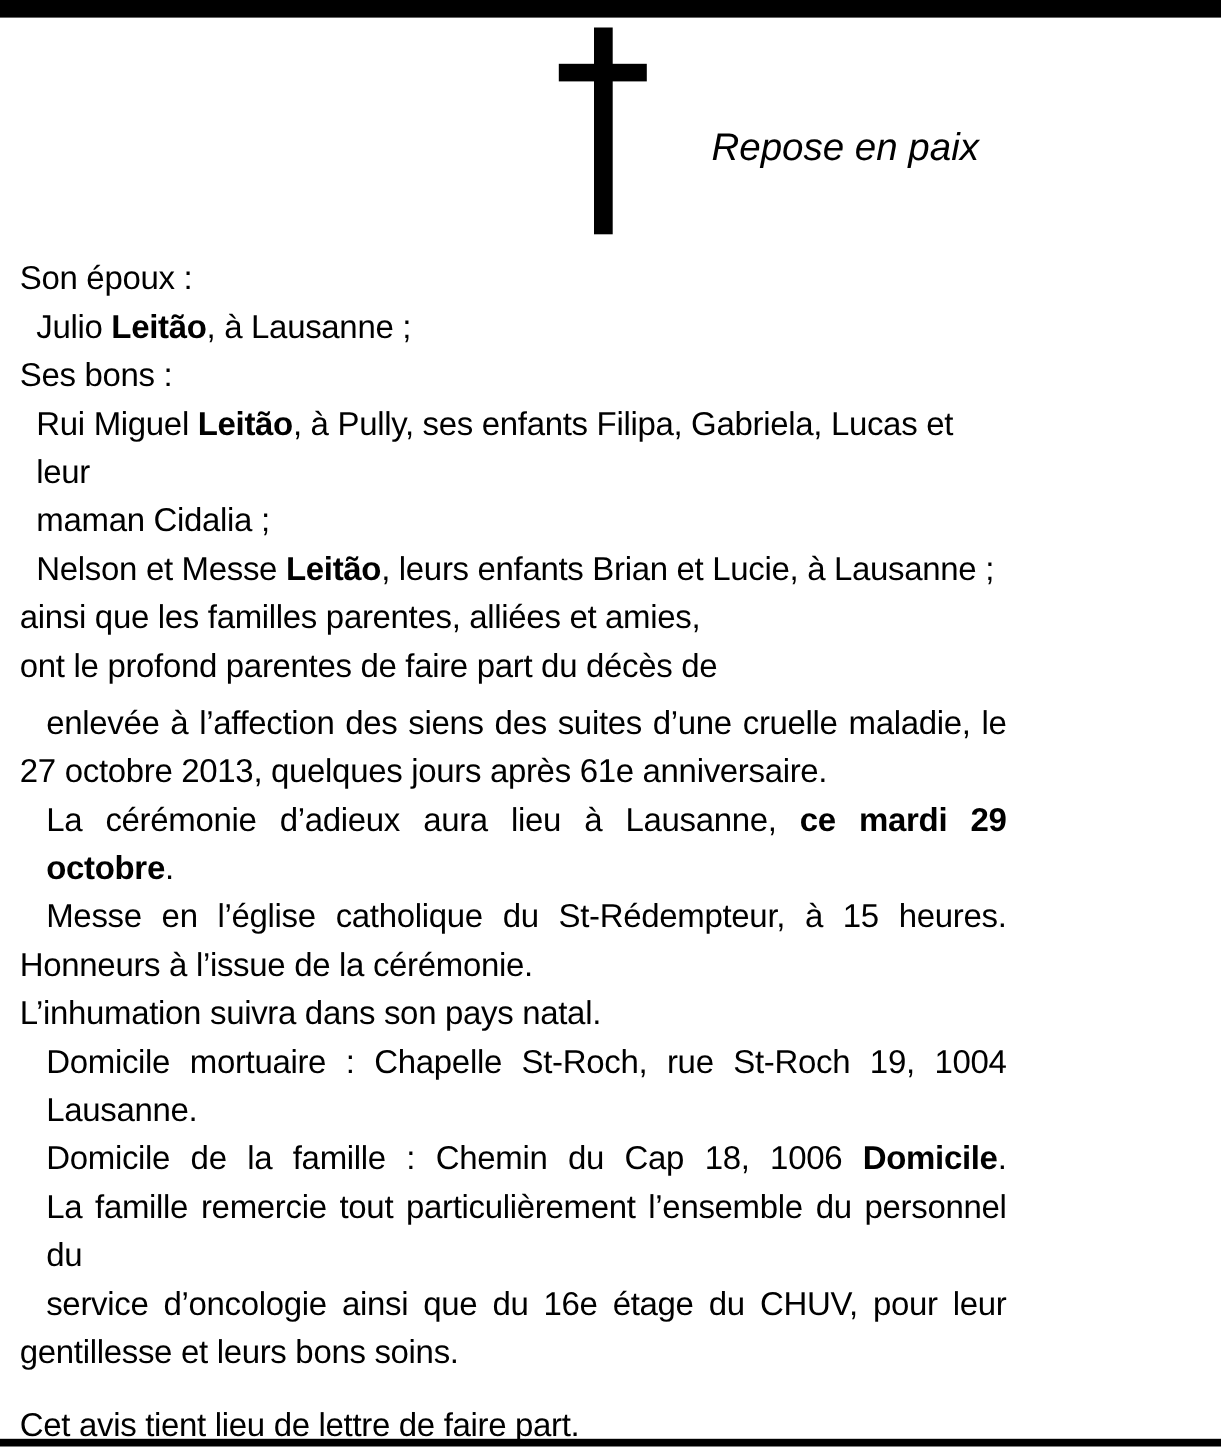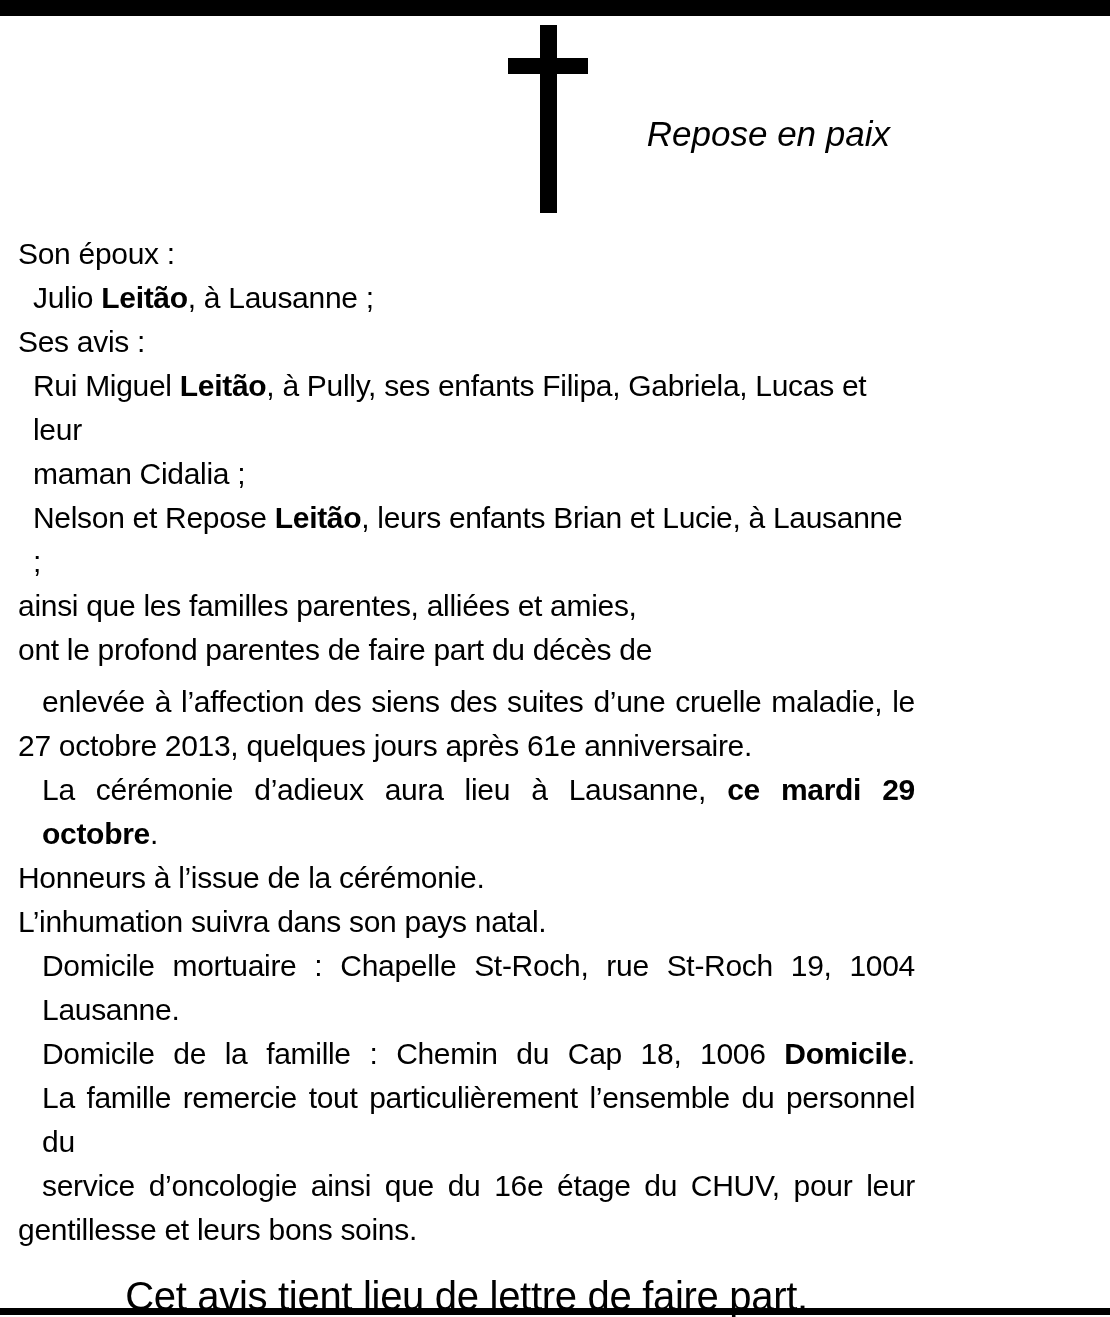--- a/index.html
+++ b/index.html
@@ -78,23 +78,23 @@
     transform: scaleX(0.85);
     transform-origin: 50% 50%;
     white-space: nowrap;
     letter-spacing: -0.5px;
   }
 
   .body-block { margin-top: 8px; }
 
   .closing-line {
     margin-top: 22px;
-    font-size: 40px;
+    font-size: 30px;
     line-height: 44px;
-    text-align: center;
+    text-align: left;
     letter-spacing: -0.3px;
   }
 </style>
 </head>
 <body>
 
 <div class="page">
 
   <div class="rule top"></div>
 
@@ -103,33 +103,34 @@
     <div class="h"></div>
   </div>
 
   <div class="epitaph">Repose en paix</div>
 
   <div class="content">
 
     <div class="intro-block">
         <div class="line left"><span>Son époux :</span></div>
         <div class="line left indent"><span>Julio </span><span class="b">Leitão</span><span>, à Lausanne ;</span></div>
-        <div class="line left"><span>Ses avis :</span></div>
+        <div class="line left"><span>Ses bons :</span></div>
         <div class="line left indent"><span>Rui Miguel </span><span class="b">Leitão</span><span>, à Pully, ses enfants Filipa, Gabriela, Lucas et leur</span></div>
         <div class="line left indent"><span>maman Cidalia ;</span></div>
-        <div class="line left indent"><span>Nelson et Repose </span><span class="b">Leitão</span><span>, leurs enfants Brian et Lucie, à Lausanne ;</span></div>
+        <div class="line left indent"><span>Nelson et Messe </span><span class="b">Leitão</span><span>, leurs enfants Brian et Lucie, à Lausanne ;</span></div>
         <div class="line left"><span>ainsi que les familles parentes, alliées et amies,</span></div>
         <div class="line left"><span>ont le profond parentes de faire part du décès de</span></div>
       </div>
 
 
     <div class="body-block">
         <div class="line justify"><span>enlevée à l’affection des siens des suites d’une cruelle maladie, le</span></div>
         <div class="line left"><span>27 octobre 2013, quelques jours après 61e anniversaire.</span></div>
         <div class="line justify"><span>La cérémonie d’adieux aura lieu à Lausanne, </span><span class="b">ce mardi 29 octobre</span><span>.</span></div>
+        <div class="line justify"><span>Messe en l’église catholique du St-Rédempteur, à 15 heures.</span></div>
         <div class="line left"><span>Honneurs à l’issue de la cérémonie.</span></div>
         <div class="line left"><span>L’inhumation suivra dans son pays natal.</span></div>
         <div class="line justify"><span>Domicile mortuaire : Chapelle St-Roch, rue St-Roch 19, 1004 Lausanne.</span></div>
         <div class="line justify"><span>Domicile de la famille : Chemin du Cap 18, 1006 </span><span class="b">Domicile</span><span>.</span></div>
         <div class="line justify"><span>La famille remercie tout particulièrement l’ensemble du personnel du</span></div>
         <div class="line justify"><span>service d’oncologie ainsi que du 16e étage du CHUV, pour leur</span></div>
         <div class="line left"><span>gentillesse et leurs bons soins.</span></div>
       </div>
 
     <div class="closing-line">Cet avis tient lieu de lettre de faire part.</div>

